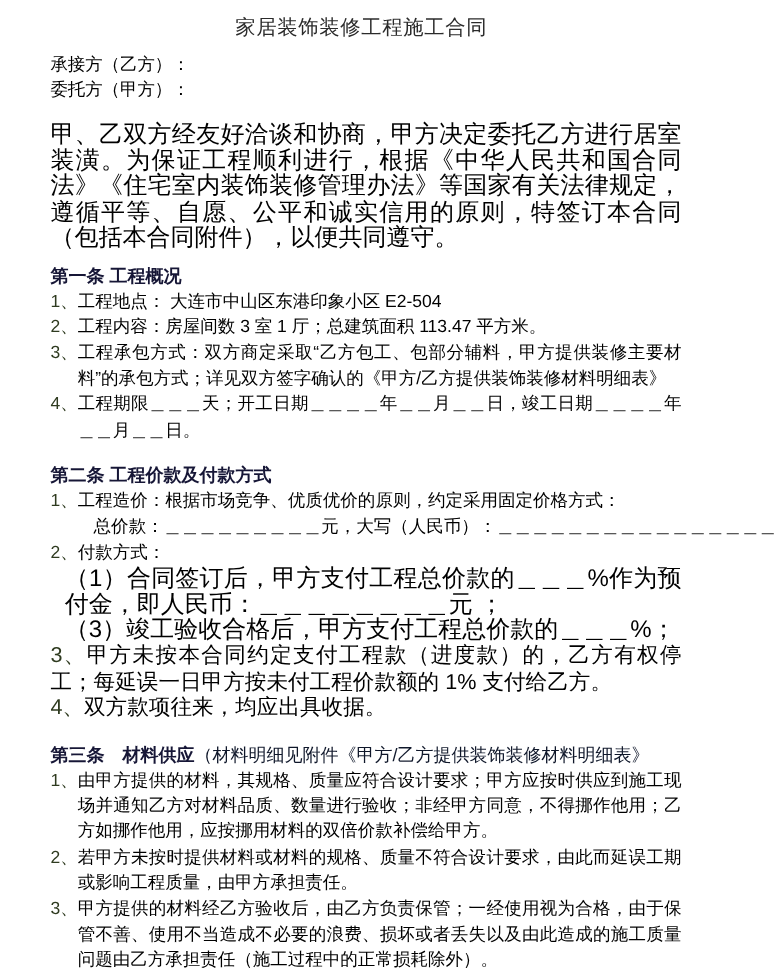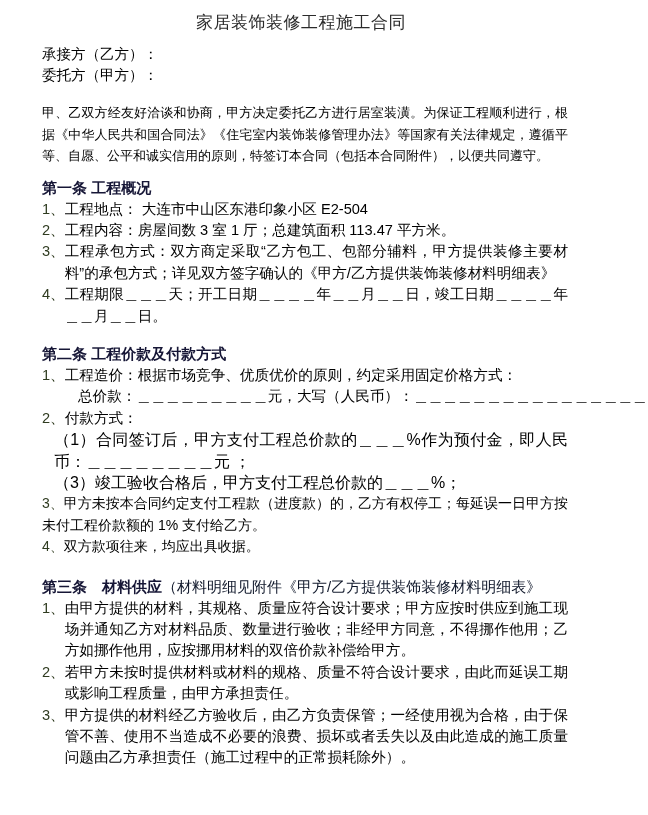--- a/index.html
+++ b/index.html
@@ -39,21 +39,21 @@
     font-size: 14.5px;
     line-height: 21px;
     padding-left: 8px;
     white-space: nowrap;
   }
   .spacer-sm { height: 10px; }
   .spacer-md { height: 16px; }
   .spacer-lg { height: 18px; }
 
   .para {
-    font-size: 13px;
+    font-size: 20px;
     line-height: 21.5px;
     text-align: justify;
     text-justify: inter-ideograph;
     padding-left: 8px;
     margin: 0;
   }
 
   
   .section-heading {
     font-size: 15px;
@@ -85,39 +85,39 @@
   }
   .item .body {
     flex: 1 1 auto;
     text-align: justify;
     text-justify: inter-ideograph;
   }
   .item.tight .num { padding-right: 0; }
 
   
   .item-flat {
-    font-size: 14px;
+    font-size: 18px;
     line-height: 21.4px;
     padding-left: 8px;
     margin: 0;
     text-align: justify;
     text-justify: inter-ideograph;
   }
   .item-flat .num { color: #2f3b20; }
 
   
   .subline {
     font-size: 14.6px;
     line-height: 21.4px;
     padding-left: 44px;
     margin: 0;
     white-space: nowrap;
   }
   .paren-item {
-    font-size: 16px;
+    font-size: 20px;
     line-height: 21.4px;
     padding-left: 20px;
     margin: 0;
     text-align: justify;
     text-justify: inter-ideograph;
   }
   .paren-item.flat { padding-left: 20px; text-indent: 0; }
 </style>
 </head>
 <body>

